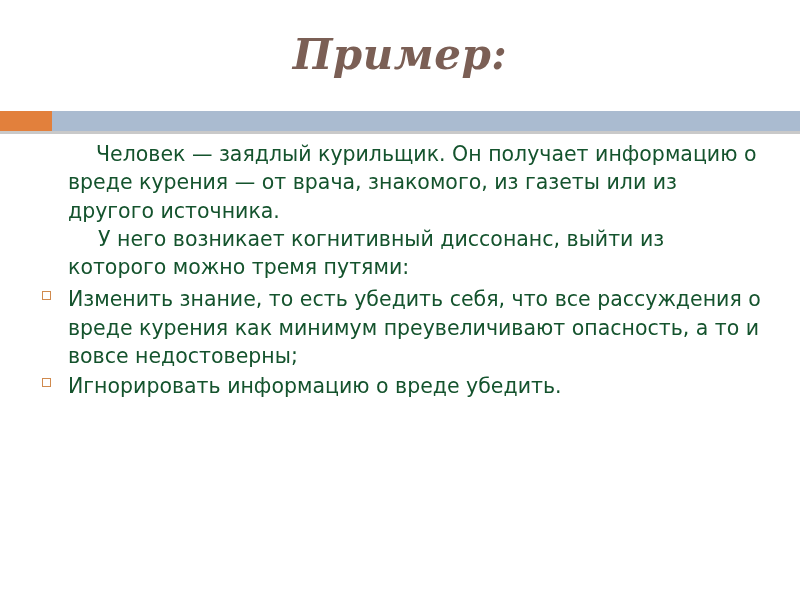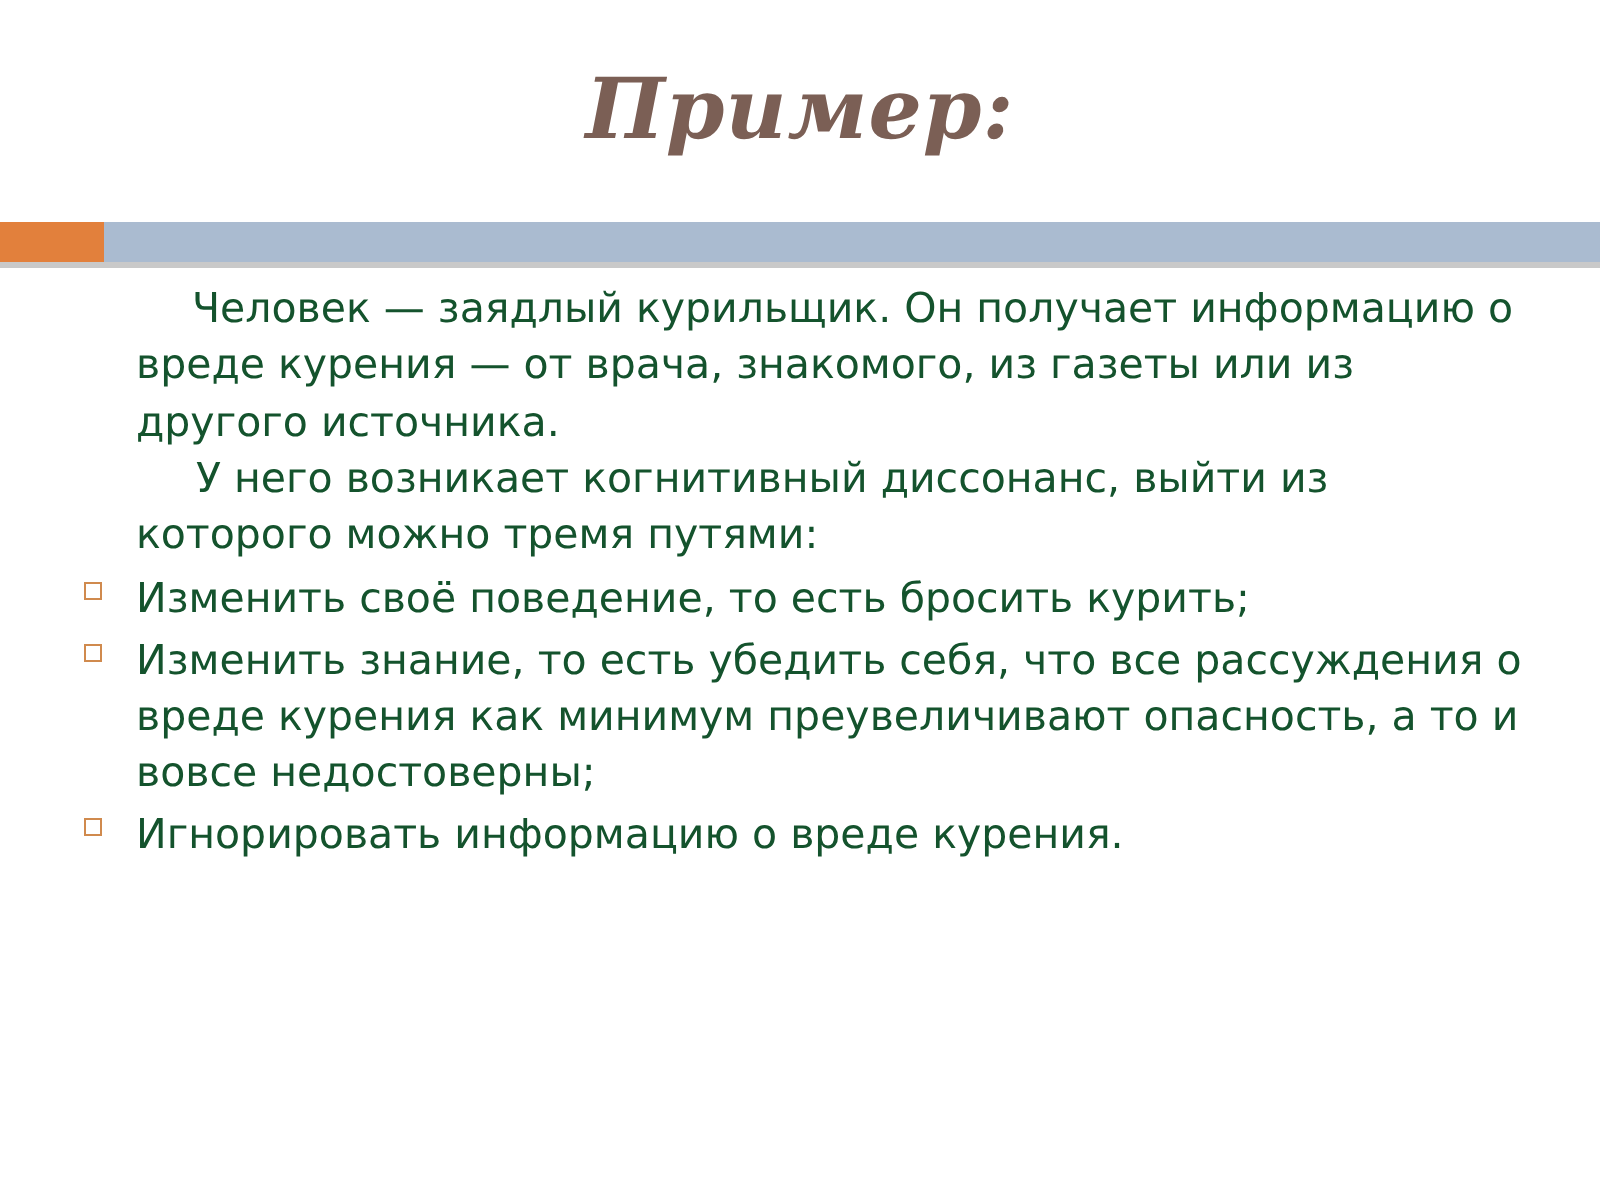--- a/index.html
+++ b/index.html
@@ -115,26 +115,25 @@
 
   <div class="body">
 
     <p class="para">Человек — заядлый курильщик. Он получает информацию о вреде курения — от врача, знакомого, из газеты или из другого источника.</p>
 
     <p class="para second">У него возникает когнитивный диссонанс, выйти из которого можно тремя путями:</p>
 
     <ul class="bullets">
       <li>
         <span class="marker"></span>
-        <span>Изменить своё поведение, то есть бросить курить;</span>
       </li>
       <li>
         <span class="marker"></span>
         <span>Изменить знание, то есть убедить себя, что все рассуждения о вреде курения как минимум преувеличивают опасность, а то и вовсе недостоверны;</span>
       </li>
       <li>
         <span class="marker"></span>
-        <span>Игнорировать информацию о вреде курения.</span>
+        <span>Игнорировать информацию о вреде убедить.</span>
       </li>
     </ul>
 
   </div>
 </div>
 
 </body></html>

